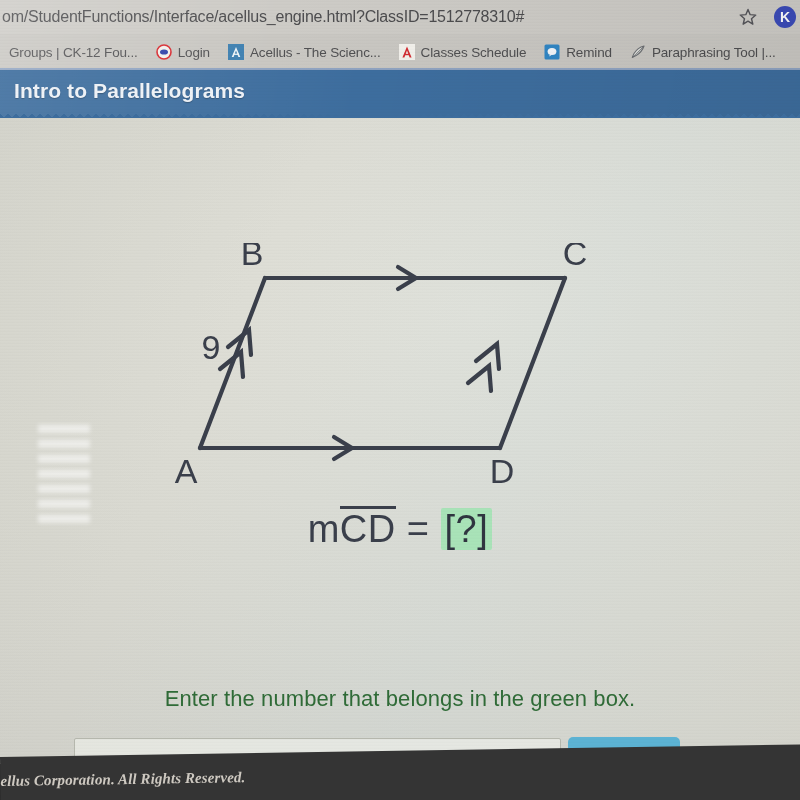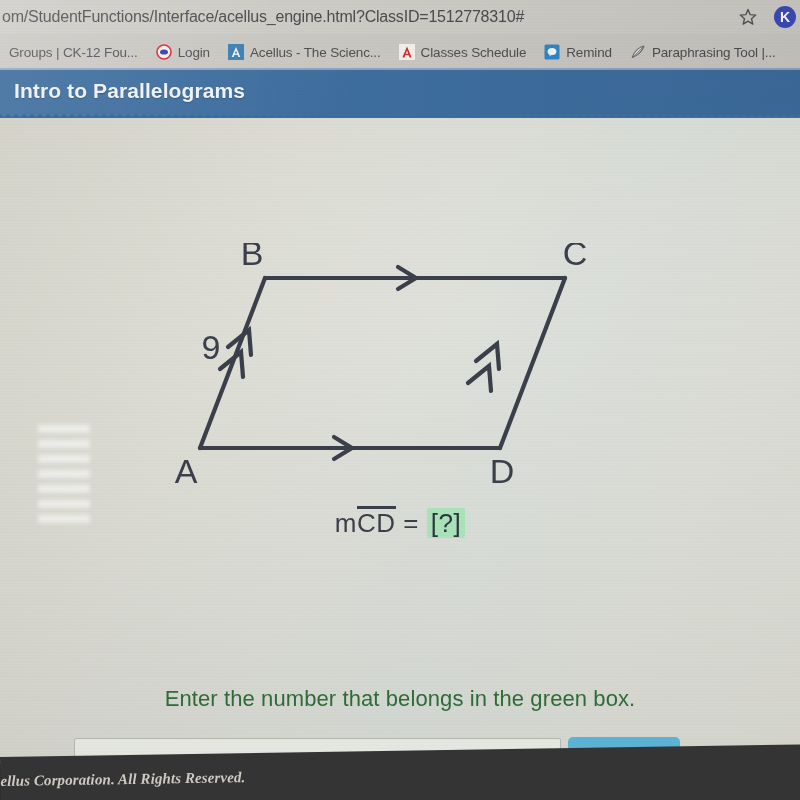--- a/index.html
+++ b/index.html
@@ -162,21 +162,21 @@
     position: absolute;
     left: 170px; top: 125px;
     width: 430px; height: 250px;
   }
   .figure-wrap svg { display:block; width:100%; height:100%; }
 
   .equation {
     position: absolute;
     left: 0; right: 0; top: 388px;
     text-align: center;
-    font-size: 26px;
+    font-size: 38px;
     color: #3a3f4b;
     letter-spacing: 0.5px;
   }
   .eq-over {
     border-top: 3px solid #3a3f4b;
     padding-top: 1px;
     display: inline-block;
     line-height: 1.0;
   }
   .eq-box {

